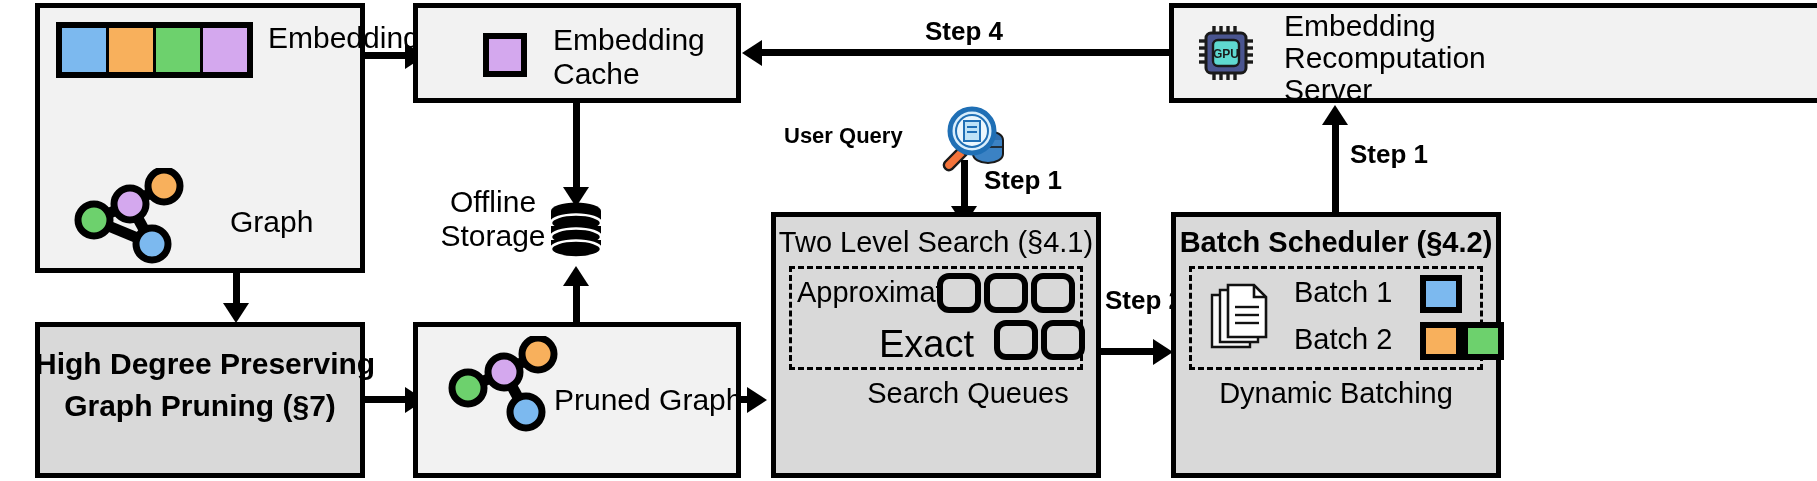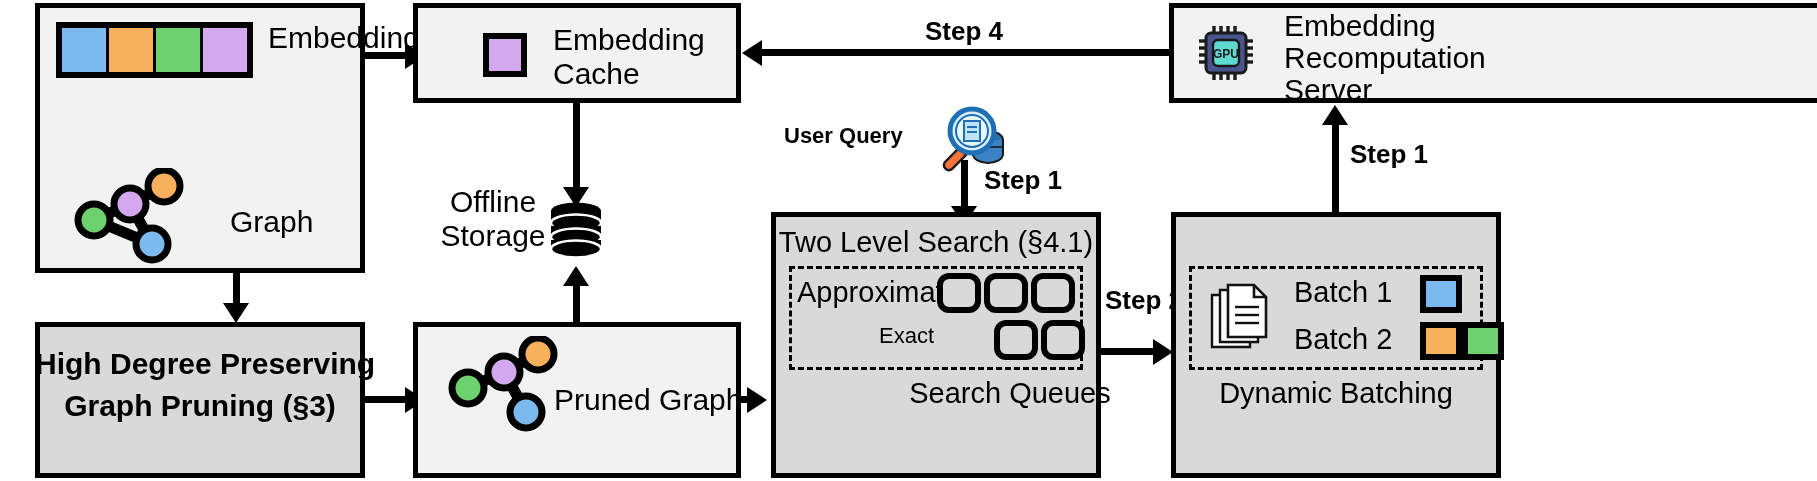--- a/index.html
+++ b/index.html
@@ -61,21 +61,21 @@
     <circle cx="84" cy="76" r="16" fill="#7cb9ef" stroke="#000" stroke-width="7"></circle>
   </svg>
 
   <div class="lbl" style="left:198px;top:206px;font-size:30px;">Graph</div>
 
   <div class="ln" style="left:201px;top:273px;width:7px;height:32px;"></div>
   <div class="ah down" style="left:191px;top:303px;"></div>
 
   <div class="box gray" style="left:3px;top:322px;width:330px;height:156px;"></div>
   <div class="lbl b ctr" style="left:3px;top:348px;width:320px;font-size:30px;">High Degree Preserving</div>
-  <div class="lbl b ctr" style="left:3px;top:390px;width:330px;font-size:30px;">Graph Pruning (§3)</div>
+  <div class="lbl b ctr" style="left:3px;top:390px;width:330px;font-size:30px;">Graph Pruning (§7)</div>
 
   <div class="ln" style="left:333px;top:52px;width:42px;height:7px;"></div>
   <div class="ah right" style="left:373px;top:43px;"></div>
 
   <div class="ln" style="left:333px;top:396px;width:42px;height:7px;"></div>
   <div class="ah right" style="left:373px;top:387px;"></div>
 
   <div class="box" style="left:381px;top:3px;width:328px;height:100px;"></div>
   <div class="sq" style="left:451px;top:33px;width:44px;height:44px;background:#d4a8ee;"></div>
   <div class="lbl" style="left:521px;top:24px;font-size:30px;">Embedding</div>
@@ -140,33 +140,34 @@
 
   <div class="dashed" style="left:757px;top:266px;width:294px;height:104px;"></div>
 
   <div class="lbl" style="left:765px;top:277px;font-size:29px;">Approximate</div>
   <div class="slotrow" style="left:905px;top:273px;">
     <div class="slot"></div>
     <div class="slot"></div>
     <div class="slot"></div>
   </div>
 
-  <div class="lbl" style="left:847px;top:324px;font-size:22px;text-align:right;">Exact</div>
+  <div class="lbl" style="left:847px;top:324px;font-size:38px;text-align:right;">Exact</div>
   <div class="slotrow" style="left:962px;top:320px;">
     <div class="slot"></div>
     <div class="slot"></div>
   </div>
 
-  <div class="lbl ctr" style="left:739px;top:378px;width:394px;font-size:29px;padding-left:42px;">Search Queues</div>
+  <div class="lbl ctr" style="left:739px;top:378px;width:394px;font-size:29px;">Search Queues</div>
 
   <div class="ln" style="left:1069px;top:348px;width:62px;height:7px;"></div>
   <div class="ah right" style="left:1121px;top:339px;"></div>
   <div class="lbl b" style="left:1073px;top:286px;font-size:26px;">Step 2</div>
 
   <div class="box gray" style="left:1139px;top:212px;width:330px;height:266px;"></div>
+  <div class="lbl b ctr" style="left:1139px;top:227px;width:330px;font-size:29px;">Batch Scheduler (§4.2)</div>
 
   <div class="dashed" style="left:1157px;top:266px;width:294px;height:104px;"></div>
 
   <svg style="position:absolute;left:1176px;top:283px;" width="62" height="72" viewBox="0 0 62 72">
     <path d="M4 12 h26 l12 12 v40 h-38z" fill="#f7f7f7" stroke="#111" stroke-width="2.4"></path>
     <path d="M12 7 h26 l12 12 v40 h-38z" fill="#fbfbfb" stroke="#111" stroke-width="2.4"></path>
     <path d="M20 2 h26 l12 12 v40 h-38z" fill="#fff" stroke="#111" stroke-width="2.6"></path>
     <path d="M46 2 v12 h12" fill="none" stroke="#111" stroke-width="2.6"></path>
     <line x1="27" y1="24" x2="51" y2="24" stroke="#111" stroke-width="2.4"></line>
     <line x1="27" y1="32" x2="51" y2="32" stroke="#111" stroke-width="2.4"></line>

